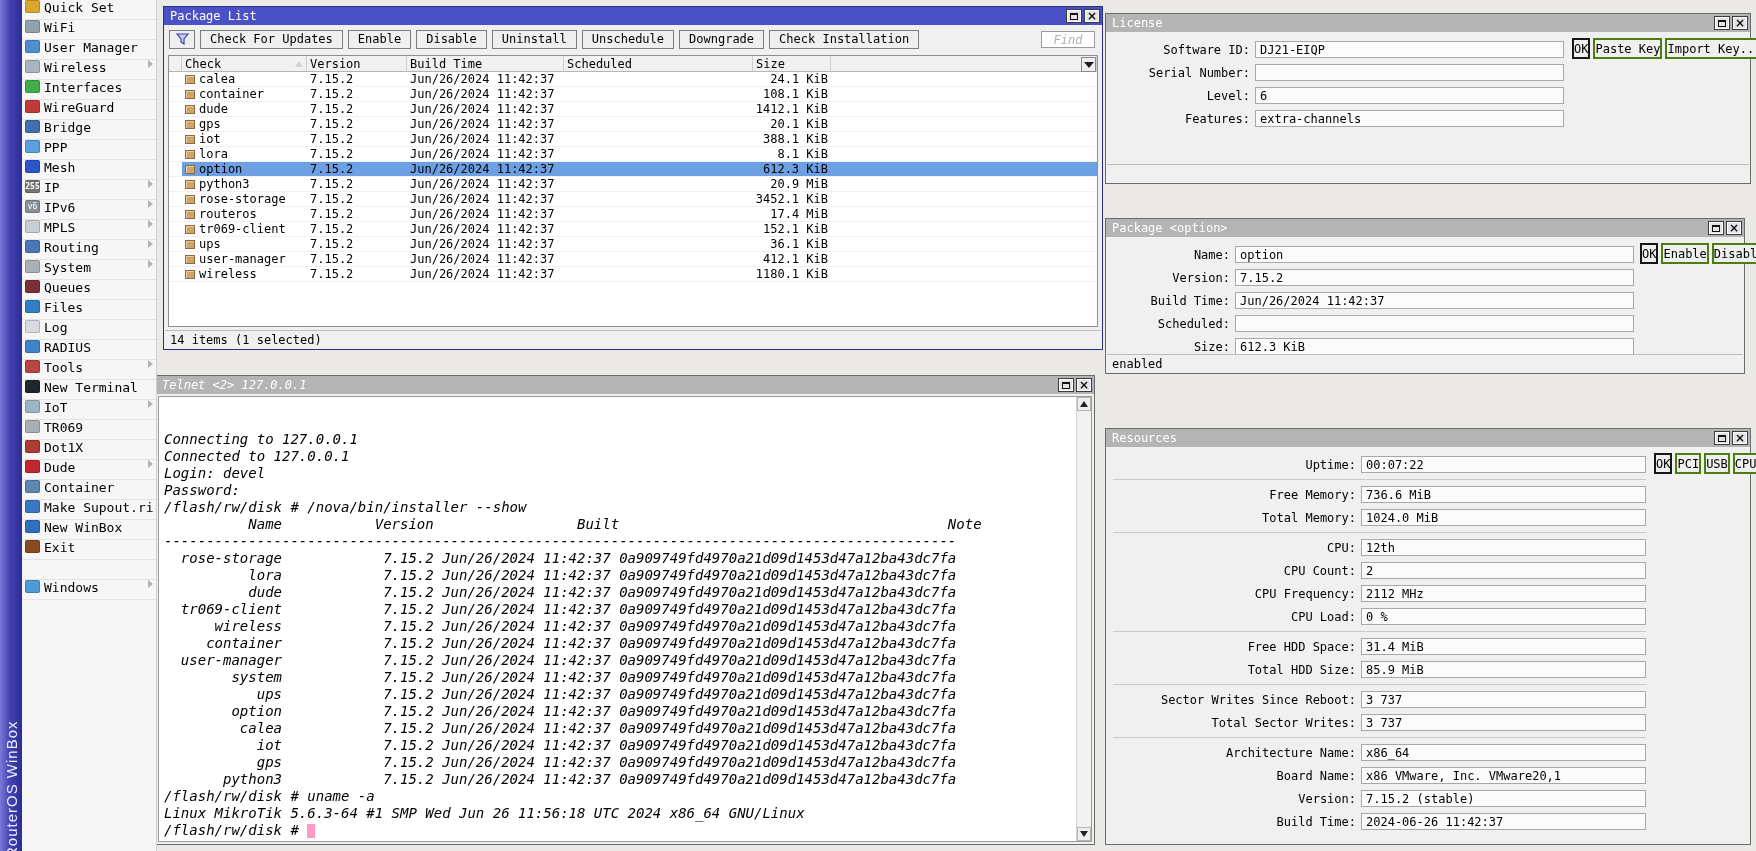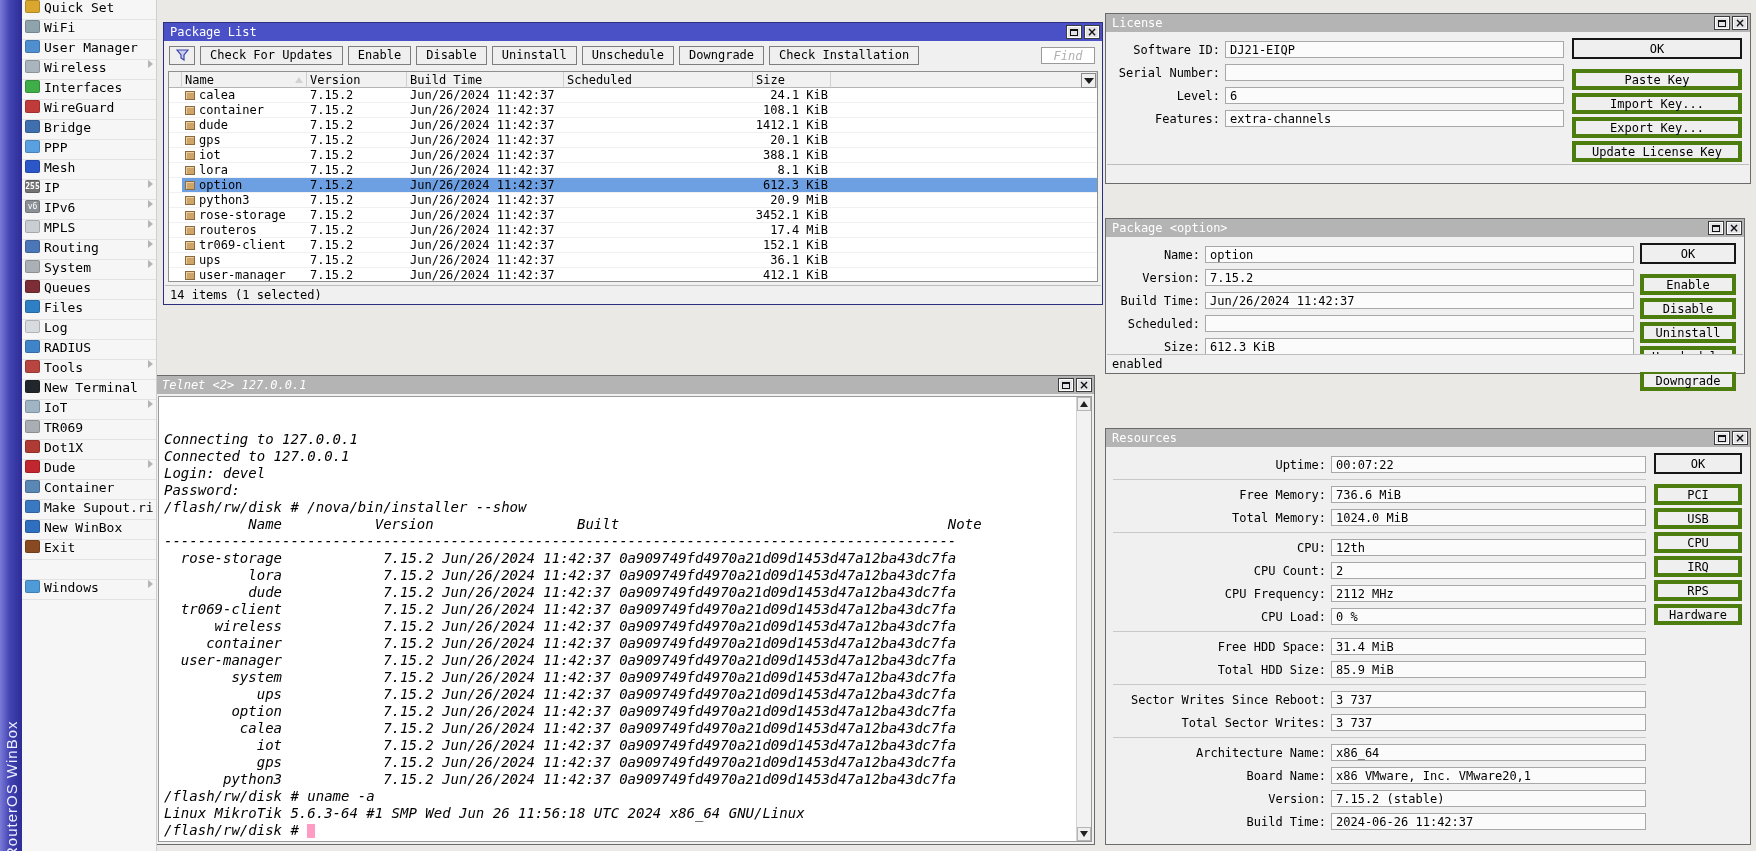--- a/index.html
+++ b/index.html
@@ -36,21 +36,21 @@
   .window { position: absolute; background: #f0f0f0; border: 1px solid #6b6b6b; }
   .titlebar { height: 18px; display: flex; align-items: center; padding: 0 2px 0 6px; color: #fff; font-size: 12px; }
   .titlebar.active { background: var(--titlebar-active, #4a51c6); }
   .titlebar.inactive { background: var(--titlebar-inactive, #b4b4b4); }
   .win-btns { margin-left: auto; display: flex; gap: 2px; }
   .win-btn { width: 16px; height: 14px; background: #e3e3e7; border: 1px solid #3c3c3c;
     box-shadow: inset 0 0 0 1px #fff; display: flex; align-items: center; justify-content: center; color: #111; }
   .max-glyph { width: 8px; height: 7px; border: 1px solid #111; border-top-width: 2px; }
   .close-glyph { font-weight: bold; font-size: 12px; line-height: 1; font-family: "DejaVu Sans", sans-serif; }
 
-  #pkg-list-win   { left: 163px;  top: 22px;   width: 940px; height: 283px; border-color: #2e2e7e; z-index: 4; }
+  #pkg-list-win   { left: 163px;  top: 6px;   width: 940px; height: 344px; border-color: #2e2e7e; z-index: 4; }
   #telnet-win     { left: 155px;  top: 375px; width: 940px; height: 470px; z-index: 3; font-style: italic; }
   #license-win    { left: 1105px; top: 13px;  width: 646px; height: 171px; z-index: 2; }
   #package-win    { left: 1105px; top: 218px; width: 640px; height: 156px; z-index: 2; }
   #resources-win  { left: 1105px; top: 428px; width: 646px; height: 417px; z-index: 2; }
 
   
   .toolbar { position: relative; display: flex; align-items: center; gap: 5px; padding: 4px 5px; height: 28px; }
   .tb-btn { height: 19px; border: 1px solid #7d7d7d; background: #efefef; font: inherit;
     padding: 0 9px; display: inline-flex; align-items: center; white-space: nowrap; }
   .filter-btn { width: 26px; padding: 0; justify-content: center; }
@@ -90,33 +90,33 @@
   .sb-up { top: 0; } .sb-down { bottom: 0; }
   .tri-up-s { width: 0; height: 0; border-bottom: 6px solid #222; border-left: 4px solid transparent; border-right: 4px solid transparent; }
   .tri-down-s { width: 0; height: 0; border-top: 6px solid #222; border-left: 4px solid transparent; border-right: 4px solid transparent; }
 
   
   .form { position: absolute; left: 7px; top: 24px; }
   #license-win  .form { right: 186px; }
   #package-win  .form { right: 110px; }
   #resources-win .form { right: 104px; }
   .f-row { display: flex; align-items: center; height: 23px; }
-  .f-label { text-align: right; padding-right: 5px; flex: 0 0 auto; white-space: nowrap; }
+  .f-label { text-align: right; padding-right: 5px; flex: 0 0 auto; white-space: nowrap; margin-left: 30px; }
   #license-win  .f-label { width: 112px; }
   #package-win  .f-label { width: 92px; }
   #resources-win .f-label { width: 218px; }
   .f-box { flex: 1; height: 17px; border: 1px solid #a8a8a8; background: #fbfbfb;
     display: flex; align-items: center; padding: 0 4px; white-space: nowrap; overflow: hidden; }
   .f-sep { height: 1px; background: #c9c9c9; margin: 3px 0; }
 
-  .btn-col { position: absolute; top: 24px; display: flex; flex-direction: column; gap: 3px; }
+  .btn-col { position: absolute; top: 24px; display: flex; gap: 3px; }
   #license-win  .btn-col { right: 8px; width: 170px; }
   #package-win  .btn-col { right: 8px; width: 96px; }
   #resources-win .btn-col { right: 8px; width: 88px; }
-  .col-btn2 { height: 21px; border: 4px solid #4d7c0f; background: #efefef; font: inherit;
+  .col-btn2 { height: 21px; border: 2px solid #4d7c0f; background: #efefef; font: inherit;
     display: flex; align-items: center; justify-content: center; white-space: nowrap; }
   .col-btn2.default { border: 2px solid #161616; }
   .btn-col .col-btn2:first-child { margin-bottom: 7px; }
 </style>
 </head>
 <body>
 
 <div class="vbar">
   <span class="vbar-text">RouterOS WinBox</span>
 </div>
@@ -281,21 +281,21 @@
         <button class="tb-btn">Unschedule</button>
         <button class="tb-btn">Downgrade</button>
         <button class="tb-btn">Check Installation</button>
       </span>
     <span class="find-box">Find</span>
   </div>
   <div class="list-area">
     <div class="tbl-grid tbl-header">
         <div class="cell gutter"></div>
         <div class="cell">
-          <span>Name</span>
+          <span>Check</span>
           <span class="sort-tri"></span>
         </div>
         <div class="cell">
           <span>Version</span>
         </div>
         <div class="cell">
           <span>Build Time</span>
         </div>
         <div class="cell">
           <span>Scheduled</span>

